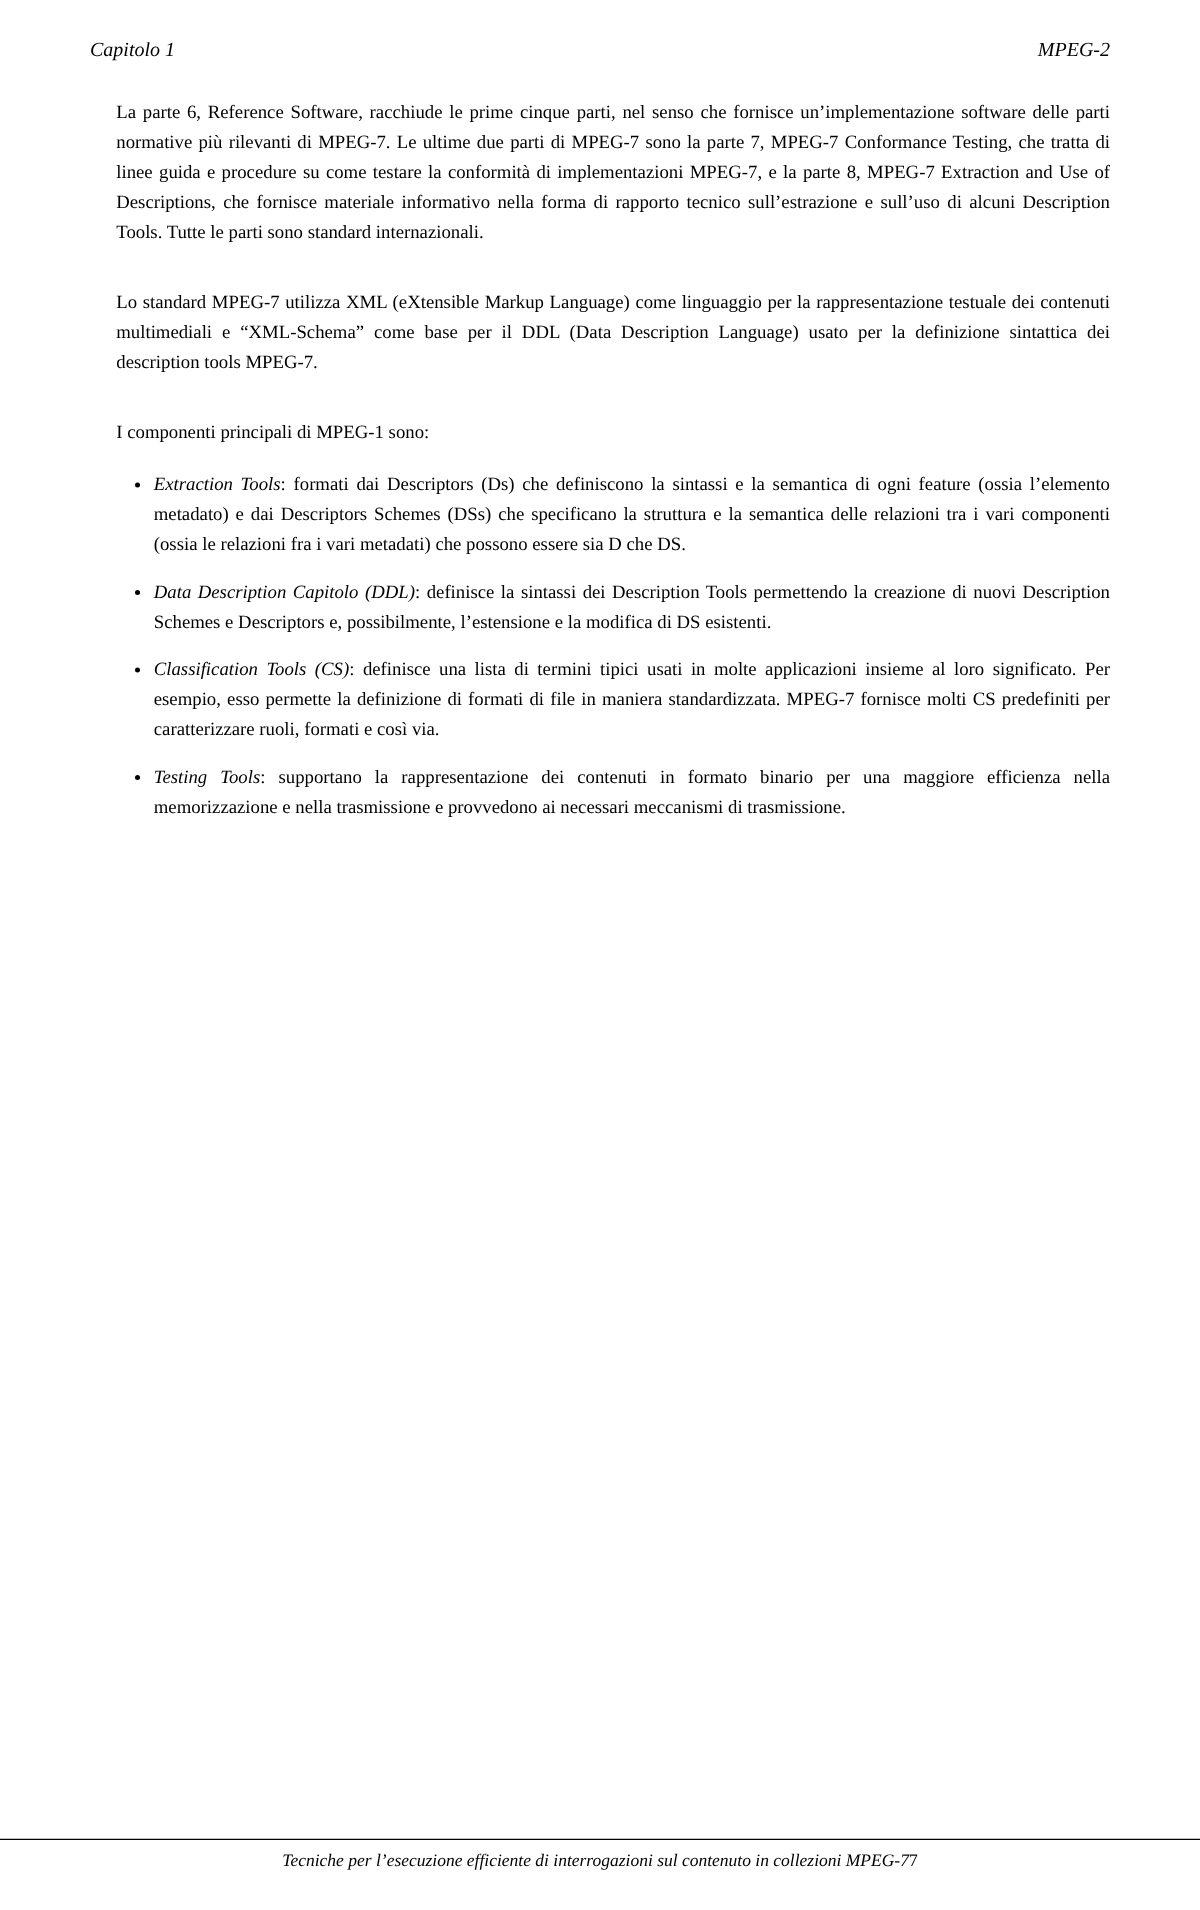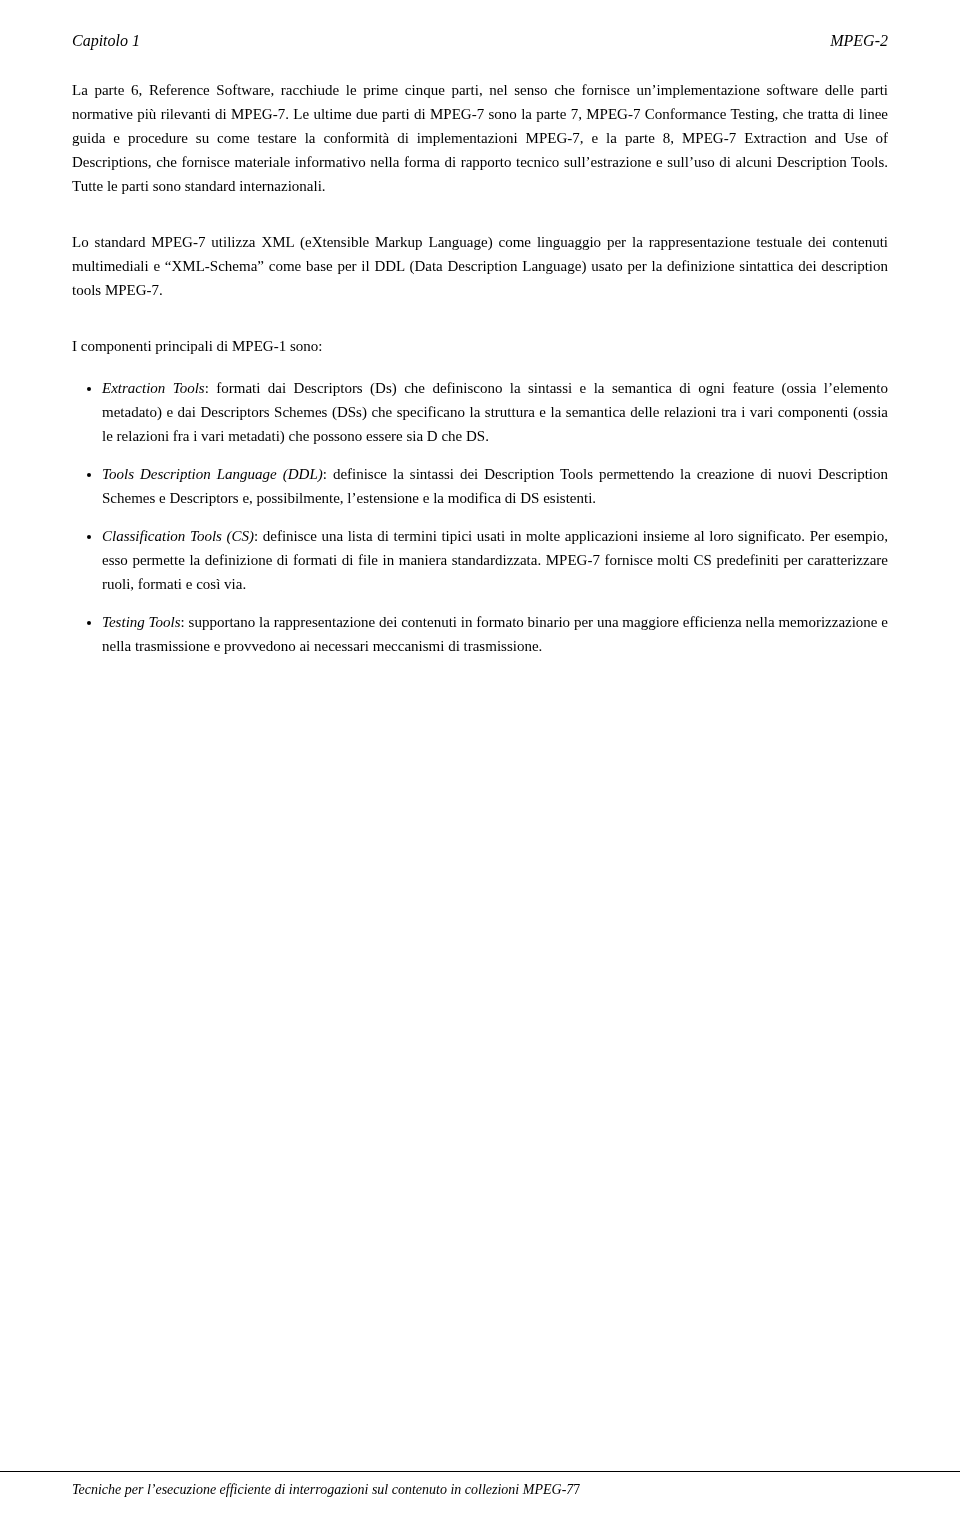--- a/index.html
+++ b/index.html
@@ -38,20 +38,21 @@
       font-style: italic;
     }
 
     .header-right {
       font-size: 16px;
       font-style: italic;
     }
 
     .content {
       padding: 0 72px;
+      margin-left: 21px;
     }
 
     .paragraph {
       font-size: 15px;
       line-height: 1.6;
       text-align: justify;
       margin-bottom: 18px;
     }
 
     .paragraph-spaced {
@@ -77,21 +78,21 @@
     .italic {
       font-style: italic;
     }
 
     .footer {
       position: absolute;
       bottom: 30px;
       left: 0;
       right: 0;
       display: flex;
-      justify-content: flex-start;
+      justify-content: center;
       align-items: center;
       padding: 0 72px;
       border-top: 1px solid #000;
       padding-top: 10px;
     }
 
     .footer-text {
       font-size: 14px;
       font-style: italic;
     }
@@ -116,21 +117,21 @@
 
     <p class="paragraph-spaced">Lo standard MPEG-7 utilizza XML (eXtensible Markup Language) come linguaggio per la rappresentazione testuale dei contenuti multimediali e “XML-Schema” come base per il DDL (Data Description Language) usato per la definizione sintattica dei description tools MPEG-7.</p>
 
     <p class="paragraph">I componenti principali di MPEG-1 sono:</p>
 
     <ul class="bullet-list">
       <li>
         <span class="italic">Extraction Tools</span><span>: formati dai Descriptors (Ds) che definiscono la sintassi e la semantica di ogni feature (ossia l’elemento metadato) e dai Descriptors Schemes (DSs) che specificano la struttura e la semantica delle relazioni tra i vari componenti (ossia le relazioni fra i vari metadati) che possono essere sia D che DS.</span>
       </li>
       <li>
-        <span class="italic">Tools Description Language (DDL)</span><span>: definisce la sintassi dei Description Tools permettendo la creazione di nuovi Description Schemes e Descriptors e, possibilmente, l’estensione e la modifica di DS esistenti.</span>
+        <span class="italic">Data Description Capitolo (DDL)</span><span>: definisce la sintassi dei Description Tools permettendo la creazione di nuovi Description Schemes e Descriptors e, possibilmente, l’estensione e la modifica di DS esistenti.</span>
       </li>
       <li>
         <span class="italic">Classification Tools (CS)</span><span>: definisce una lista di termini tipici usati in molte applicazioni insieme al loro significato. Per esempio, esso permette la definizione di formati di file in maniera standardizzata. MPEG-7 fornisce molti CS predefiniti per caratterizzare ruoli, formati e così via.</span>
       </li>
       <li>
         <span class="italic">Testing Tools</span><span>: supportano la rappresentazione dei contenuti in formato binario per una maggiore efficienza nella memorizzazione e nella trasmissione e provvedono ai necessari meccanismi di trasmissione.</span>
       </li>
     </ul>
 
   </div>

